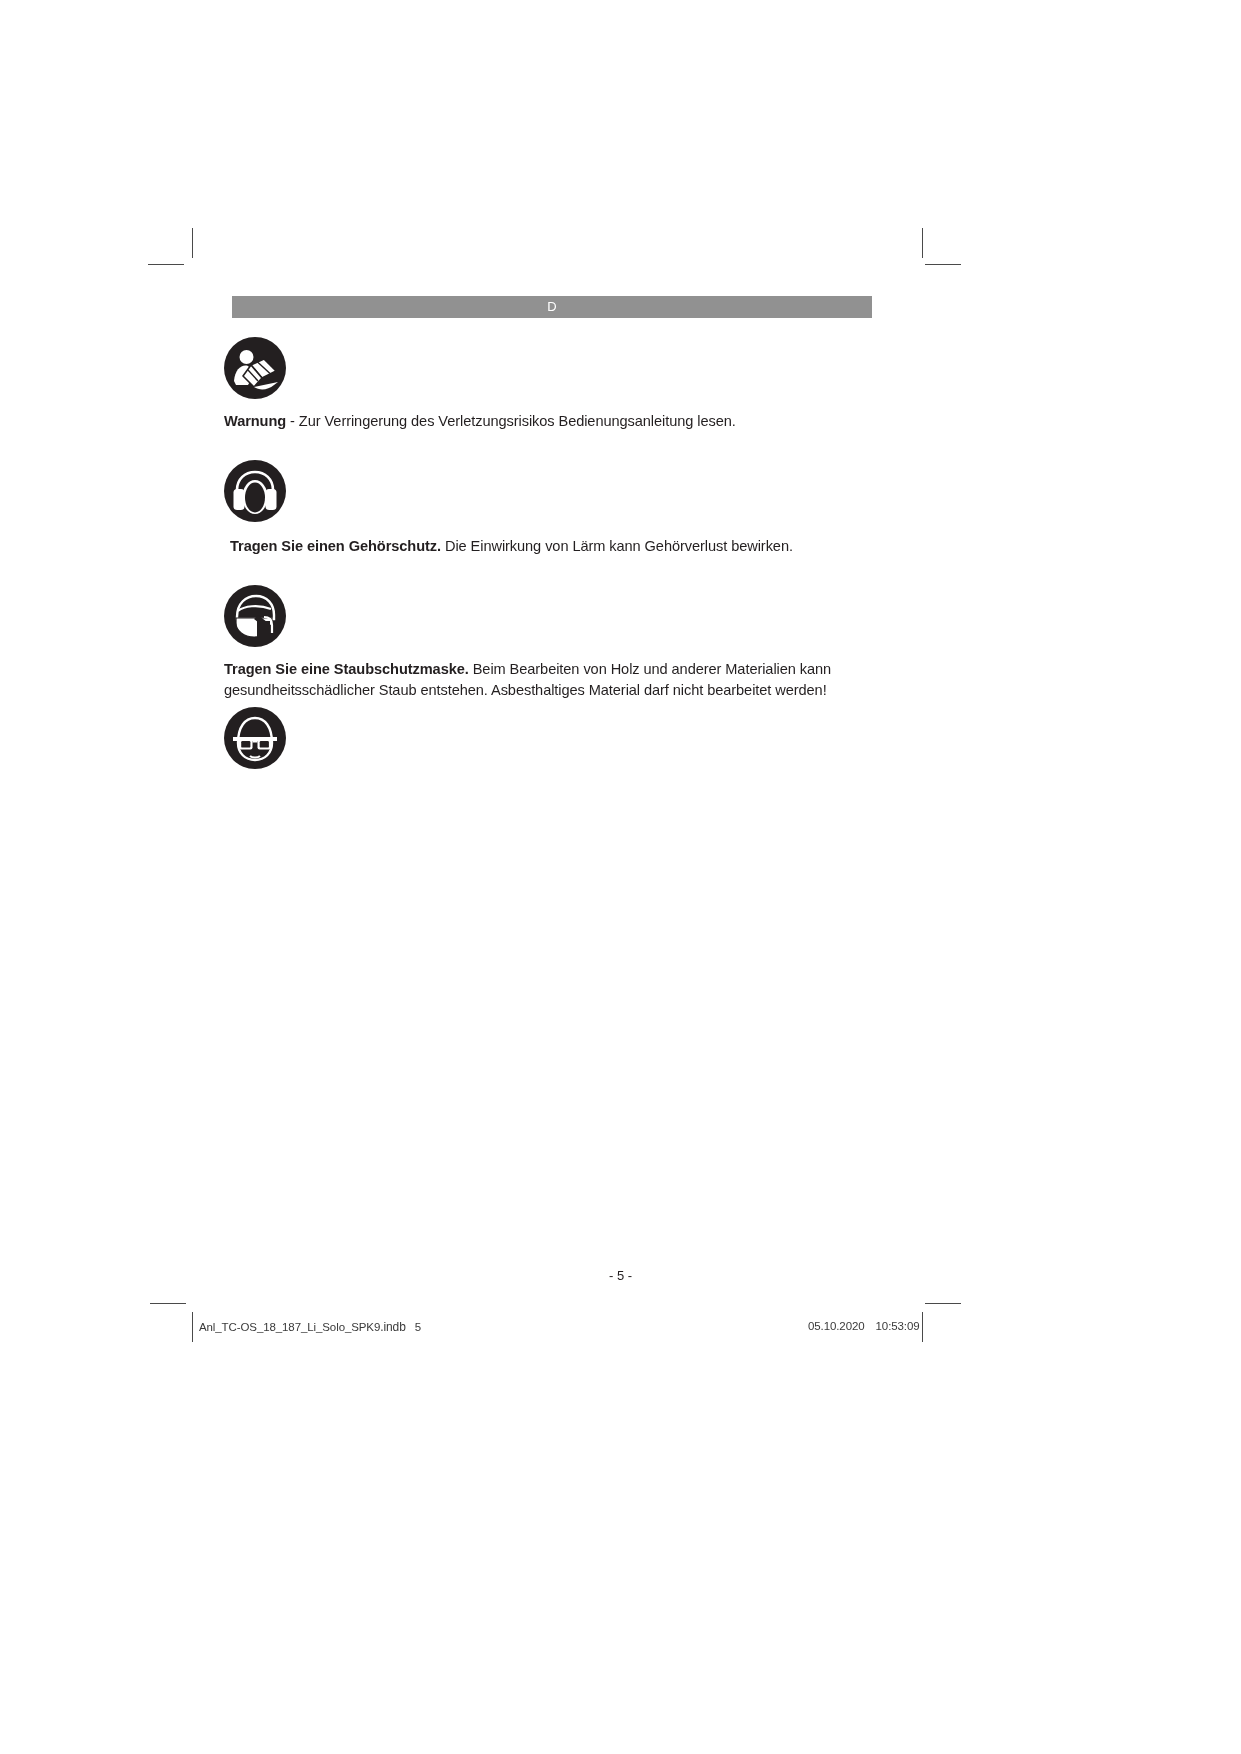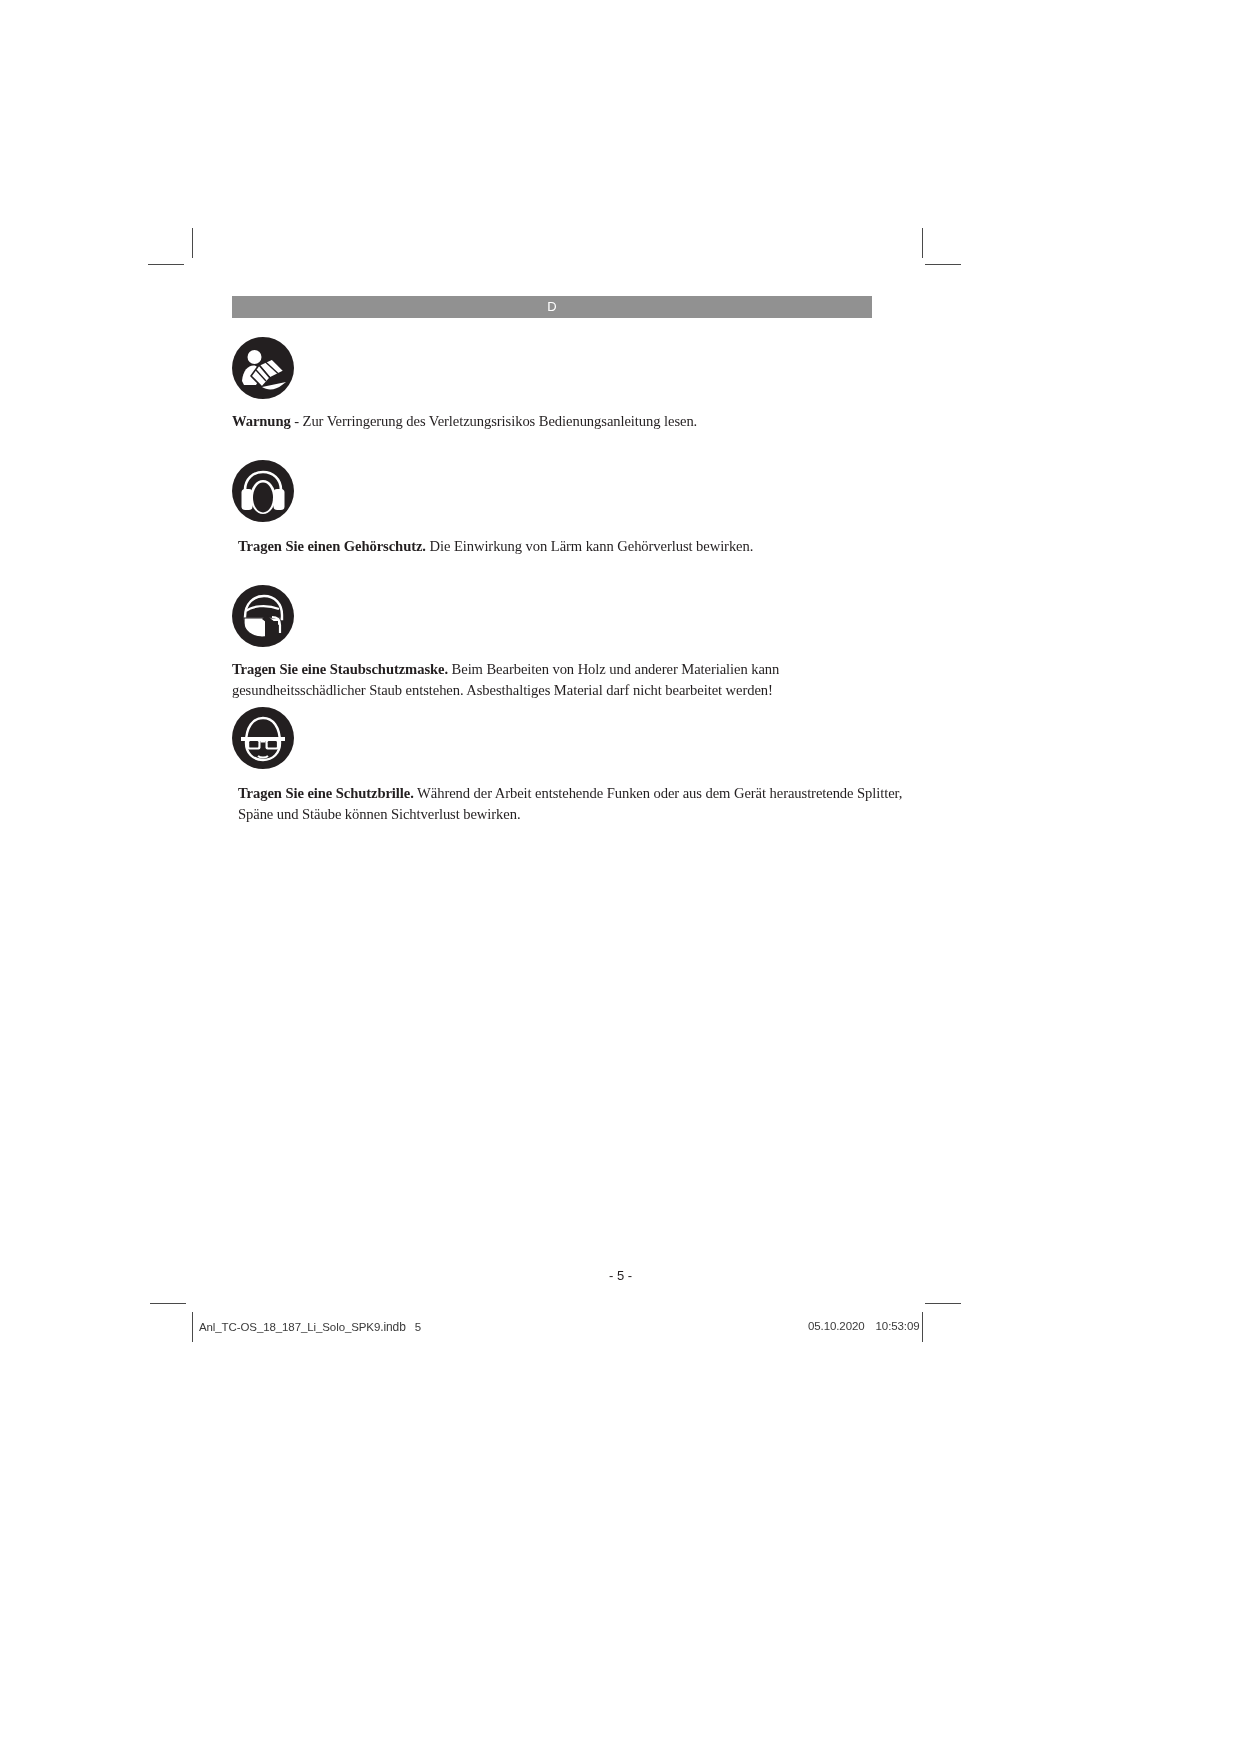--- a/index.html
+++ b/index.html
@@ -38,23 +38,22 @@
     color: #ffffff;
     font-size: 13px;
     line-height: 22px;
     text-align: center;
     letter-spacing: 0.2px;
   }
 
   
   .safety-block {
     position: absolute;
-    left: 232px;
+    left: 224px;
     width: 700px;
-    font-family: Liberation Serif, serif;
   }
   .pictogram {
     width: 62px;
     height: 62px;
     display: block;
   }
   .pictogram svg { display: block; }
 
   .safety-text {
     font-size: 14.6px;
@@ -180,23 +179,20 @@
         <path d="M14 36 C14 20 21 11 31 11 C41 11 48 20 48 36 C48 46 41 53 31 53 C21 53 14 46 14 36 Z" fill="none" stroke="#ffffff" stroke-width="2.4"></path>
         <path d="M9 30 L53 30 L53 34 L9 34 Z" fill="#ffffff"></path>
         <rect x="15" y="32" width="13.5" height="10.5" rx="2" fill="#ffffff"></rect>
         <rect x="33.5" y="32" width="13.5" height="10.5" rx="2" fill="#ffffff"></rect>
         <rect x="17.2" y="34" width="9.2" height="6.6" rx="1.2" fill="#231f20"></rect>
         <rect x="35.7" y="34" width="9.2" height="6.6" rx="1.2" fill="#231f20"></rect>
         <path d="M28.5 34.5 L33.5 34.5" stroke="#ffffff" stroke-width="2"></path>
         <path d="M26 49 C28 51 34 51 36 49" fill="none" stroke="#ffffff" stroke-width="2"></path>
       </svg>
     </div>
-    <div class="safety-text indent-sp" style="margin-top:14px;">
-      <b>Tragen Sie eine Schutzbrille.</b><span> Während der Arbeit entstehende Funken oder aus dem Gerät heraustretende Splitter, Späne und Stäube können Sichtverlust bewirken.</span>
-    </div>
   </div>
 
   <div class="page-number">- 5 -</div>
 
   <div class="footer-file">
     <span>Anl_TC-OS_18_187_Li_Solo_SPK9</span><span class="sfx">.indb</span><span class="pg">5</span>
   </div>
   <div class="footer-stamp">
     <span>05.10.2020</span><span class="tm">10:53:09</span>
   </div>

